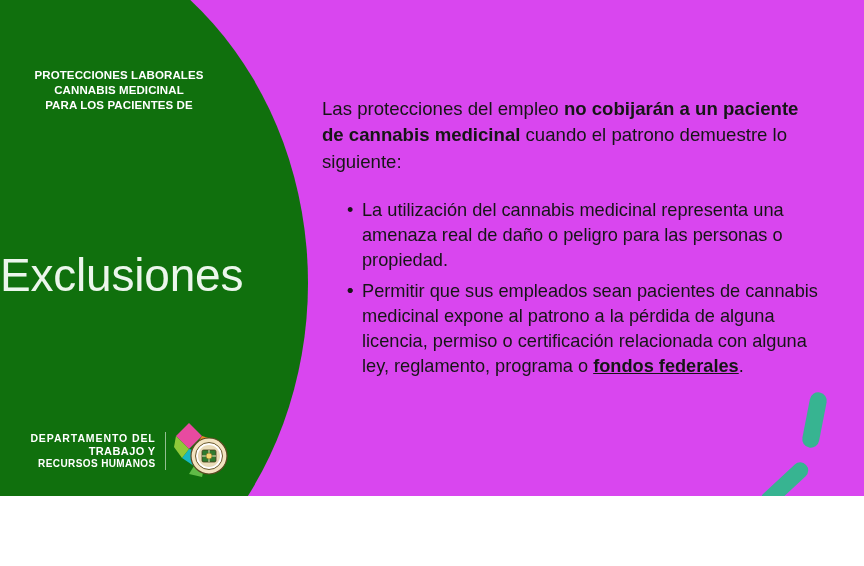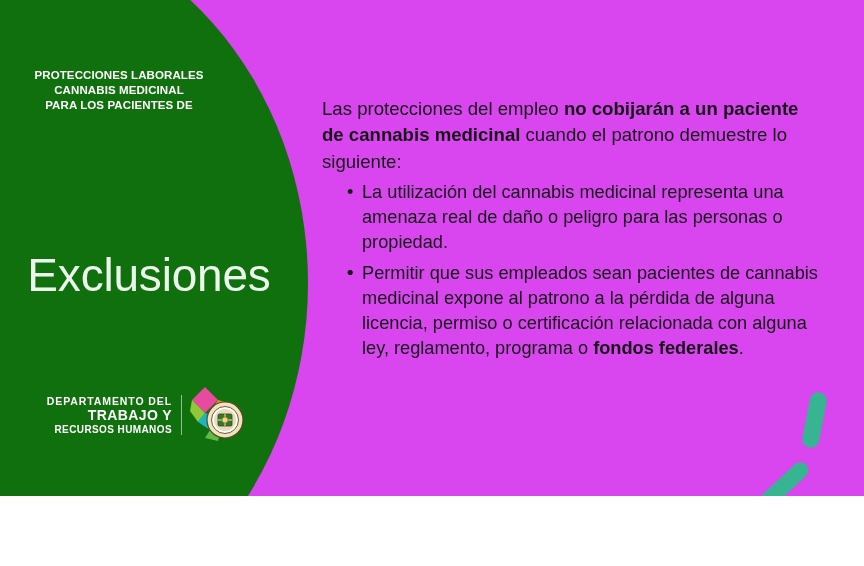--- a/index.html
+++ b/index.html
@@ -43,53 +43,52 @@
     letter-spacing: 0.1px;
   }
   .kicker div { white-space: nowrap; }
 
   
   .slide-title {
     position: absolute;
     left: 0px;
     top: 250px;
     width: 298px;
-    text-align: center;
     color: #ecf6ec;
     font-size: 46px;
     font-weight: normal;
     line-height: 1.1;
     letter-spacing: -0.2px;
   }
 
   
   .logo-lockup {
     position: absolute;
     left: 14px;
-    top: 384px;
+    top: 420px;
     width: 232px;
     height: 62px;
     display: flex;
     align-items: center;
-    justify-content: flex-end;
+    justify-content: center;
   }
   .logo-text {
     text-align: right;
     color: #ffffff;
     padding-right: 9px;
     border-right: 1px solid rgba(255,255,255,0.55);
     line-height: 1.18;
   }
   .logo-line-1 {
     font-size: 10.5px;
     font-weight: bold;
     letter-spacing: 0.9px;
   }
   .logo-line-2 {
-    font-size: 14px;
+    font-size: 11px;
     font-weight: bold;
     letter-spacing: 0.4px;
   }
   .logo-line-3 {
     font-size: 10px;
     font-weight: bold;
     letter-spacing: 0.4px;
   }
   .logo-emblem {
     width: 58px;
@@ -103,21 +102,21 @@
     position: absolute;
     left: 322px;
     top: 96px;
     width: 500px;
     color: #171717;
   }
   .lead {
     font-size: 18.6px;
     line-height: 1.42;
     color: #161616;
-    margin: 0 0 5px 0;
+    margin: 0 0 23px 0;
   }
   .lead b { font-weight: bold; }
 
   ul.bullets {
     list-style: none;
     margin: 0;
     padding: 0;
   }
   ul.bullets > li {
     position: relative;
@@ -128,21 +127,21 @@
     color: #161616;
   }
   ul.bullets > li .dot {
     position: absolute;
     left: 25px;
     top: 0px;
     font-size: 18.2px;
     line-height: 1.37;
     color: #161616;
   }
-  ul.bullets > li b { font-weight: bold; }
+  ul.bullets > li b { font-weight: bold; text-decoration: underline; }
 
   
   .deco { position: absolute; }
   .stroke {
     background: #37b491;
     border-radius: 99px;
   }
   .stroke-a {
     left: 806px;
     top: 392px;

